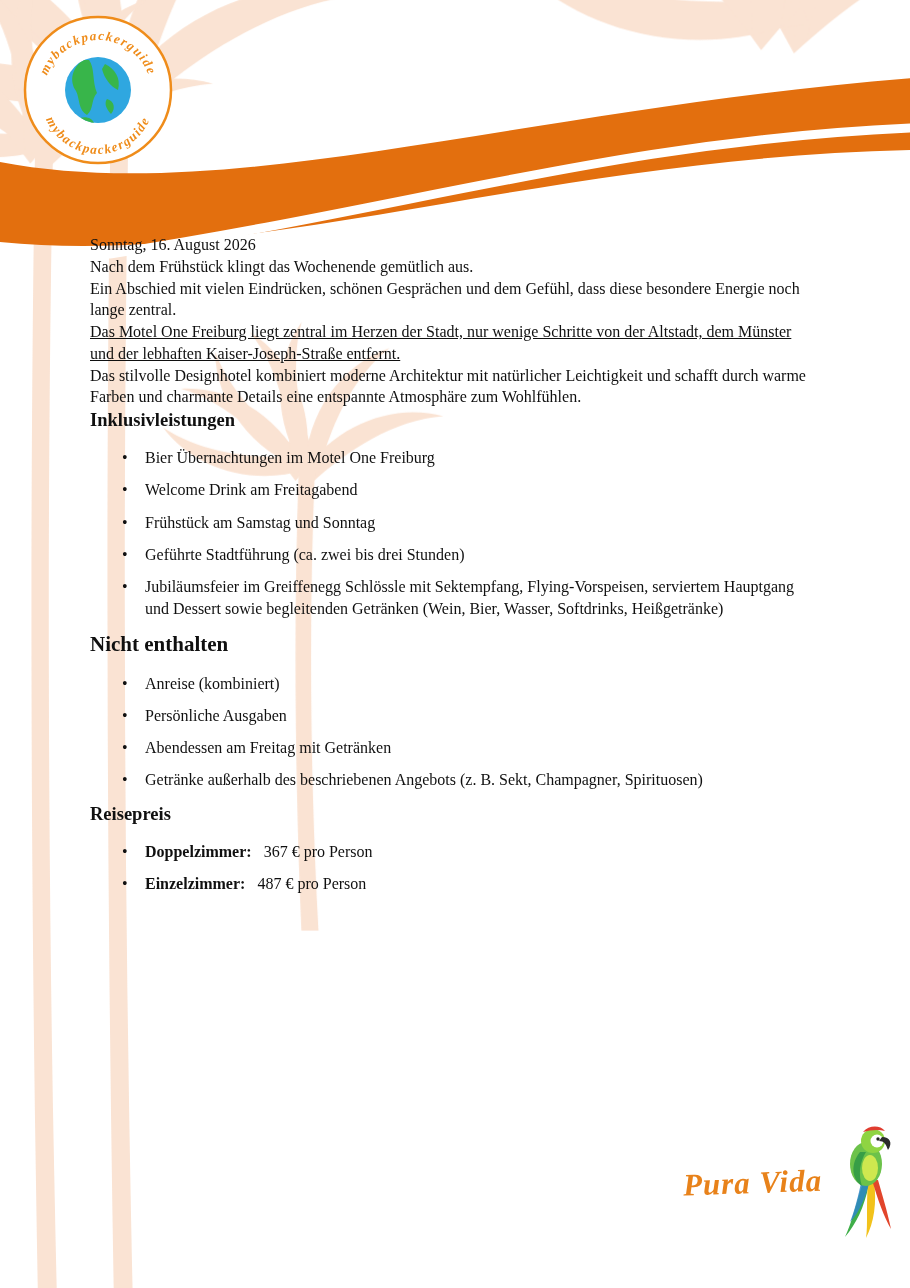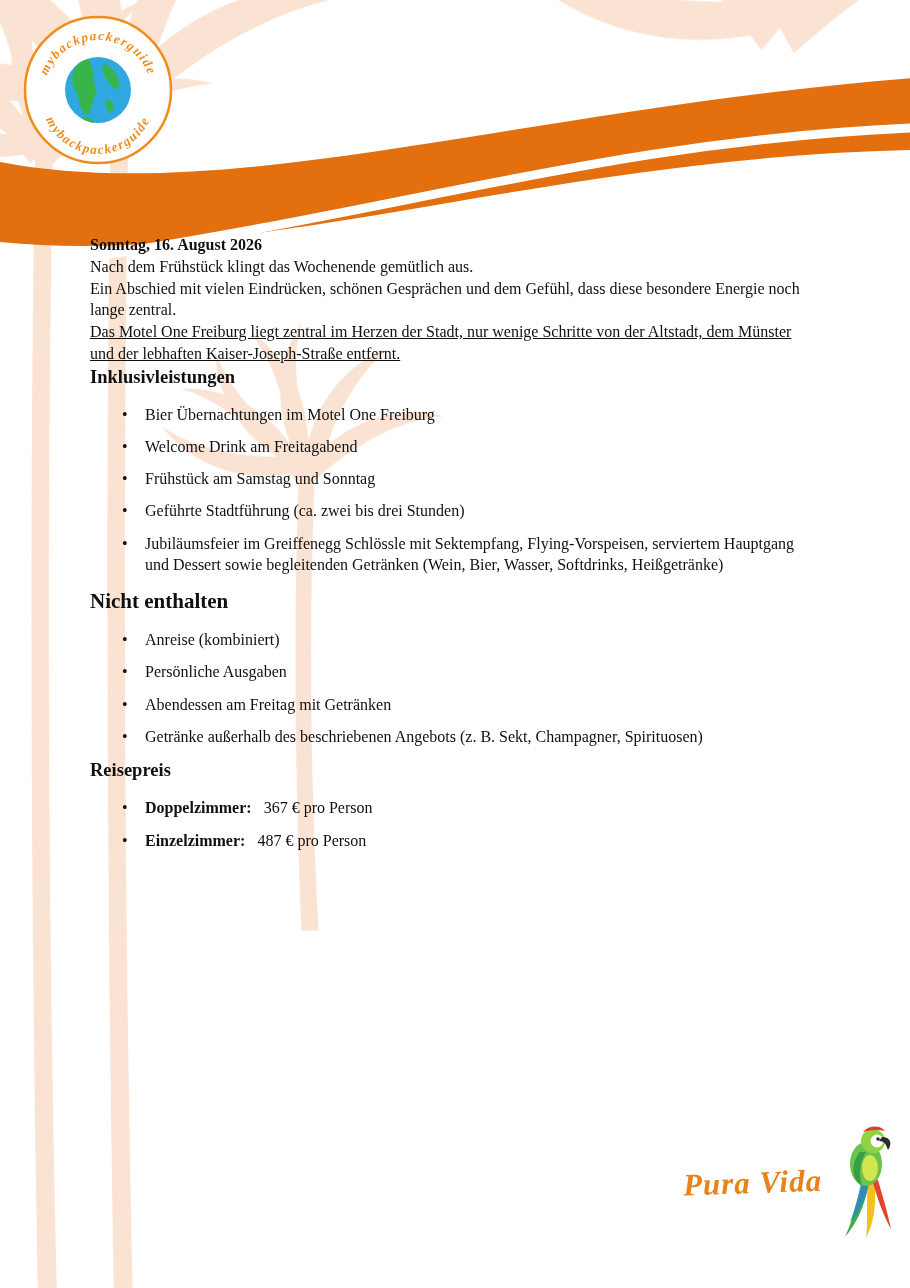--- a/index.html
+++ b/index.html
@@ -15,21 +15,21 @@
   .logo-arc{
     font-family:"Liberation Serif", serif;
     font-style:italic;font-weight:bold;font-size:13px;letter-spacing:1.5px;
     fill:var(--logo-orange,#ef8c1a);
   }
   .content{
     position:absolute;left:90px;top:234px;width:724px;
     font-size:16px;line-height:1.36;
   }
   .content p{margin:0;}
-  .bold{font-weight:bold;}
+  .bold{font-weight:normal;}
   .sec-heading{font-weight:bold;margin-top:27px;}
   .after-heading{margin-top:9px;text-decoration:underline;}
   .para2{margin-top:4px;}
   .big-heading{font-weight:bold;font-size:18.5px;margin:31px 0 0 52px;}
   .sub-heading{font-weight:bold;margin:26px 0 0 52px;font-size:21px;}
   .price-heading{margin-top:72px;}
   .bullets{list-style:none;margin:14px 0 0 0;padding:0;}
   .bullets li{display:flex;margin-bottom:10.5px;}
   .dot{flex:none;width:23px;margin-left:32px;}
   .li-text{flex:1;}
@@ -116,20 +116,21 @@
       </g>
     </g>
   </svg>
 
   <div class="content">
     <p class="bold">Sonntag, 16. August 2026</p>
     <p>Nach dem Frühstück klingt das Wochenende gemütlich aus.</p>
     <p>Ein Abschied mit vielen Eindrücken, schönen Gesprächen und dem Gefühl, dass diese besondere Energie noch lange zentral.</p>
 
     <p class="after-heading">Das Motel One Freiburg liegt zentral im Herzen der Stadt, nur wenige Schritte von der Altstadt, dem Münster und der lebhaften Kaiser-Joseph-Straße entfernt.</p>
+    <p class="para2">Das stilvolle Designhotel kombiniert moderne Architektur mit natürlicher Leichtigkeit und schafft durch warme Farben und charmante Details eine entspannte Atmosphäre zum Wohlfühlen.</p>
 
     <p class="big-heading">Inklusivleistungen</p>
     <ul class="bullets">
       <li>
         <span class="dot">•</span>
         <span class="li-text">Bier Übernachtungen im Motel One Freiburg</span>
         </li>
       <li>
         <span class="dot">•</span>
         <span class="li-text">Welcome Drink am Freitagabend</span>

